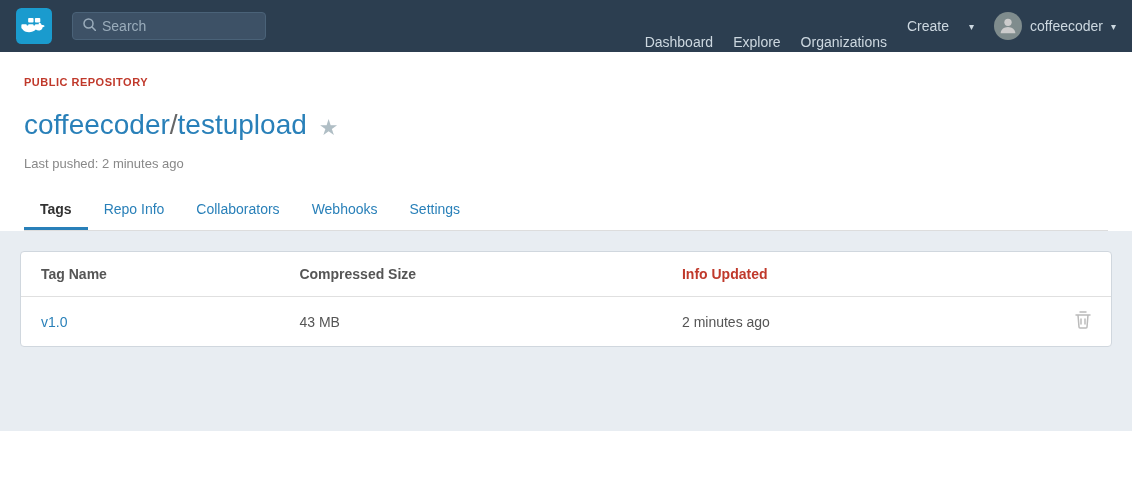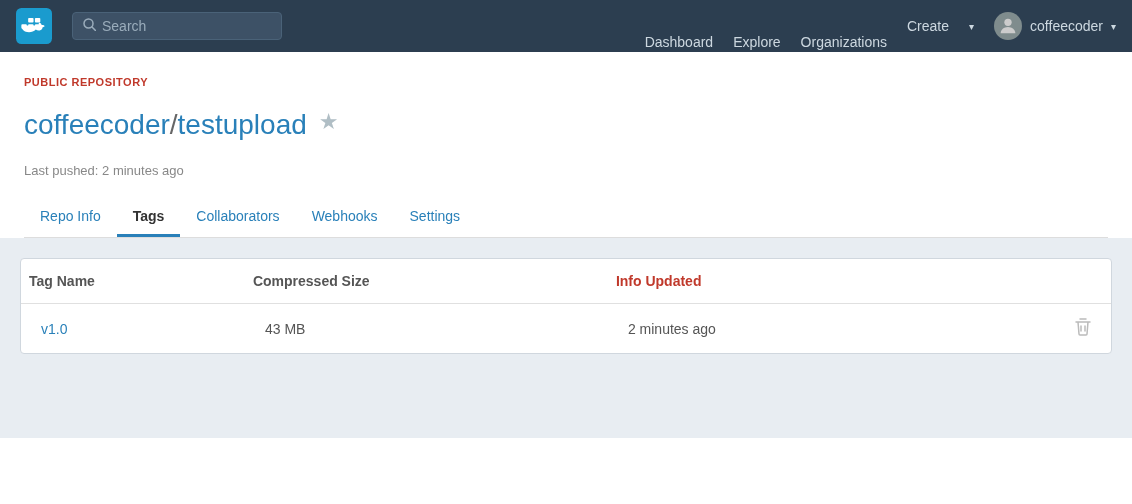--- a/index.html
+++ b/index.html
@@ -20,21 +20,21 @@
       flex-shrink: 0;
     }
     .navbar-search {
       display: flex;
       align-items: center;
       background: #3d5166;
       border: 1px solid #4a6278;
       border-radius: 4px;
       padding: 5px 10px;
       gap: 6px;
-      width: 210px;
+      width: 194px;
     }
     .navbar-search input {
       background: transparent;
       border: none;
       outline: none;
       color: #ccc;
       font-size: 14px;
       width: 100%;
     }
     .navbar-search input::placeholder { color: #9aacbb; }
@@ -84,23 +84,23 @@
       font-weight: 700;
       color: #c0392b;
       letter-spacing: 0.5px;
       text-transform: uppercase;
       margin-bottom: 21px;
     }
     .repo-title {
       font-size: 28px;
       font-weight: 300;
       color: #2980b9;
-      margin-bottom: 22px;
-      display: flex;
-      align-items: flex-start;
+      margin-bottom: 15px;
+      display: flex;
+      align-items: flex-end;
       gap: 12px;
     }
     .repo-title a { color: #2980b9; text-decoration: none; }
     .repo-title .slash { color: #666; font-weight: 300; }
     .star-icon {
       color: #b0bec5;
       font-size: 22px;
       cursor: pointer;
     }
     .repo-meta {
@@ -143,21 +143,21 @@
       overflow: hidden;
     }
     .table {
       width: 100%;
       border-collapse: collapse;
     }
     .table thead tr {
       border-bottom: 1px solid #e0e0e0;
     }
     .table thead th {
-      padding: 14px 8px;
+      padding: 14px 20px;
       text-align: left;
       font-weight: 600;
       font-size: 14px;
       color: #555;
     }
     .table thead th.col-updated {
       color: #c0392b;
     }
     .table tbody tr {
       border-bottom: 1px solid #f0f0f0;
@@ -242,22 +242,22 @@
   <div class="repo-title">
     <span>
       <a>coffeecoder</a><span class="slash">/</span><a>testupload</a>
     </span>
     <span class="star-icon">★</span>
   </div>
 
   <div class="repo-meta">Last pushed: 2 minutes ago</div>
 
   <div class="tabs">
+    <a class="tab active">Tags</a>
     <a class="tab">Repo Info</a>
-    <a class="tab active">Tags</a>
     <a class="tab">Collaborators</a>
     <a class="tab">Webhooks</a>
     <a class="tab">Settings</a>
   </div>
 </div>
 
 <div class="table-area">
   <div class="table-container">
     <table class="table">
       <thead>

